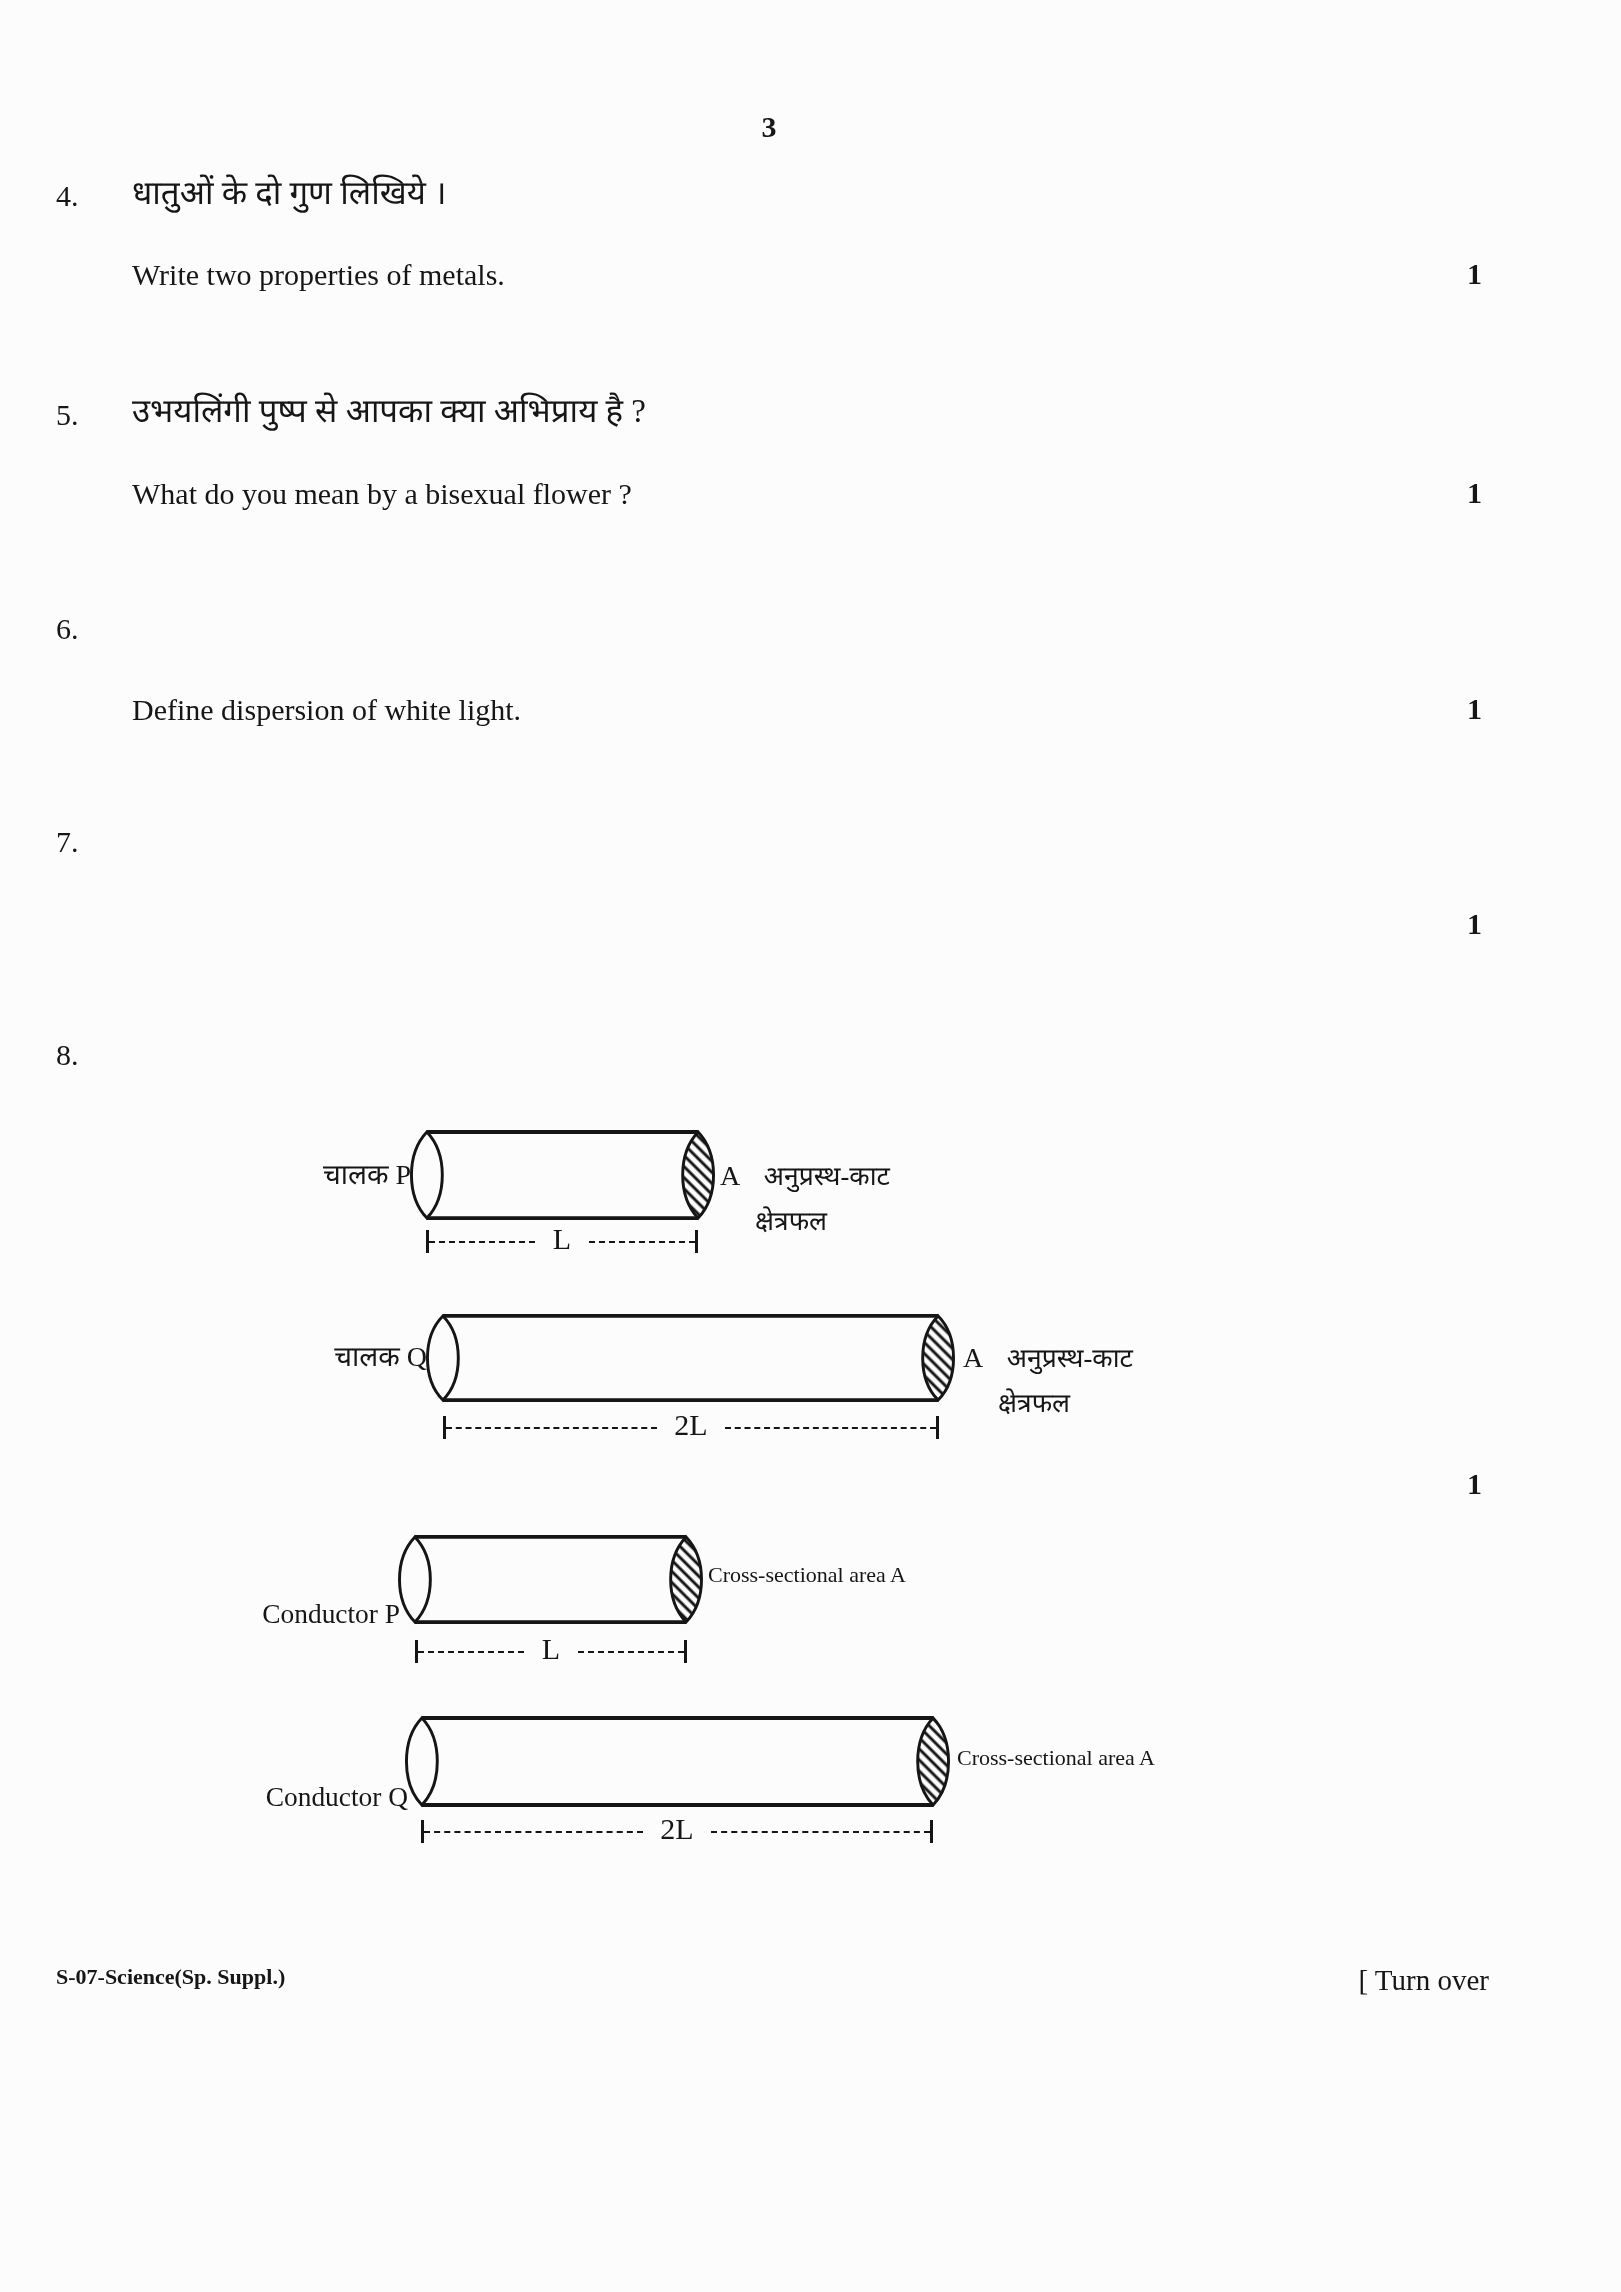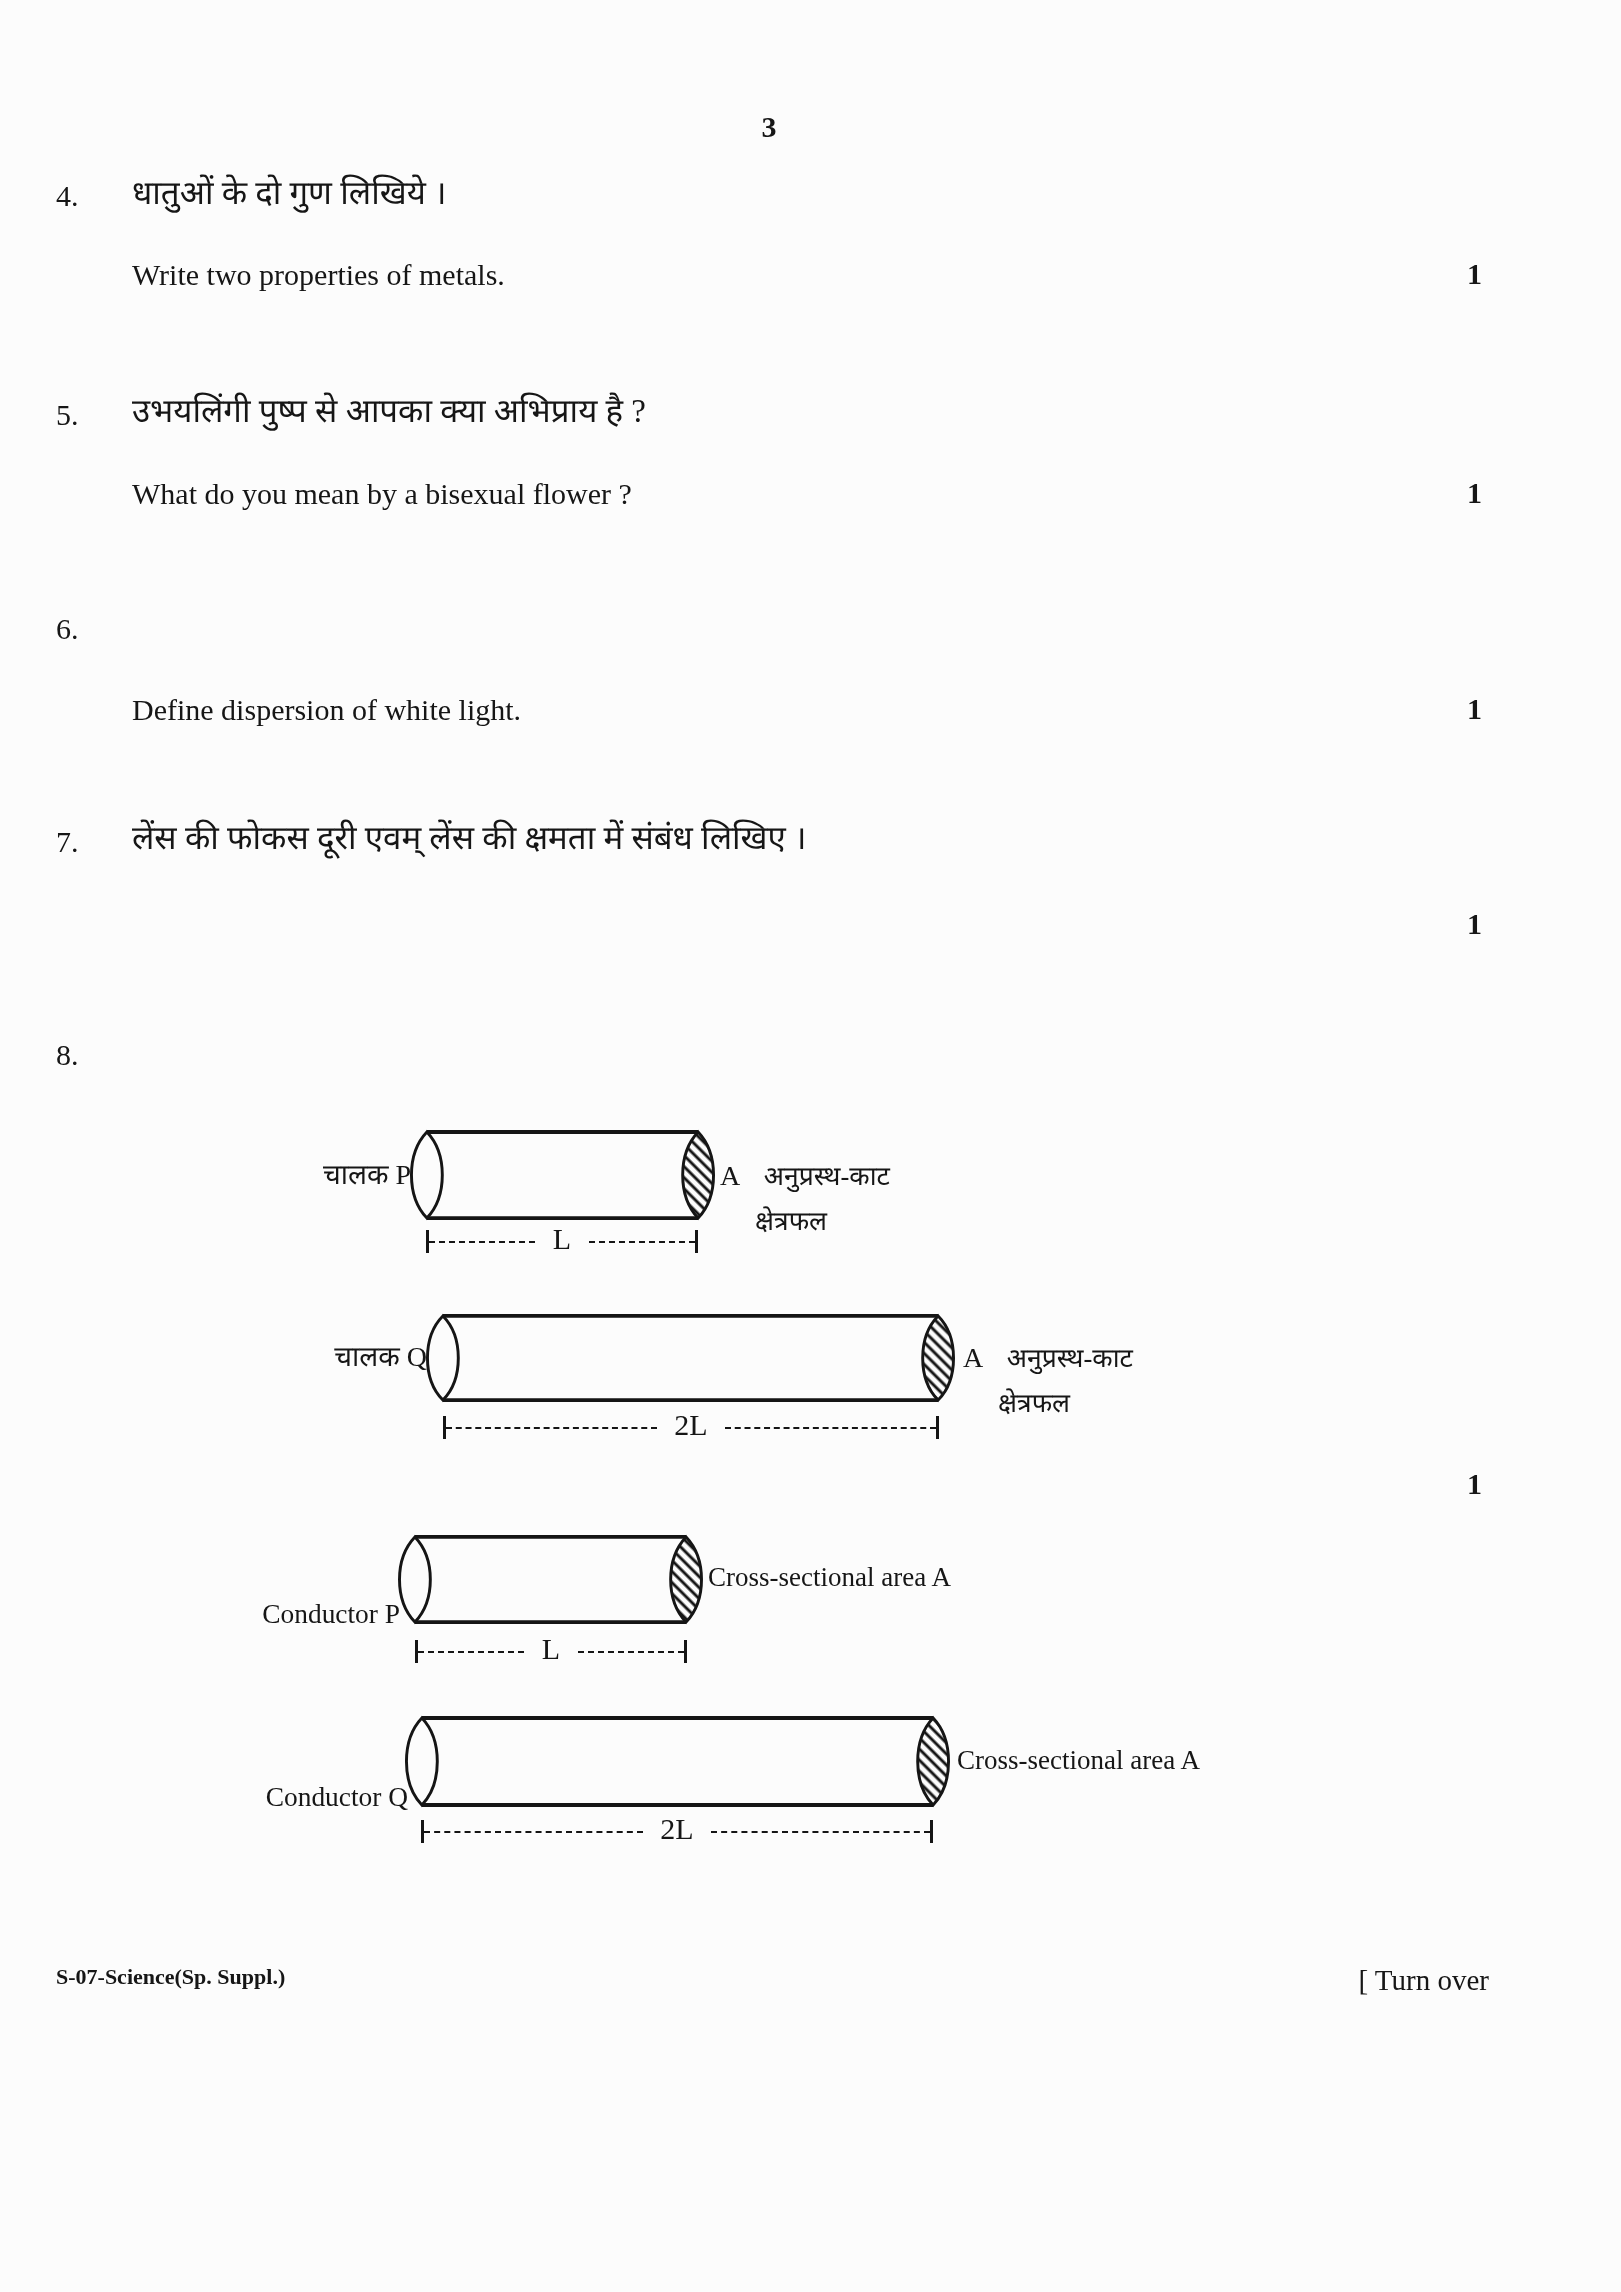--- a/index.html
+++ b/index.html
@@ -13,21 +13,21 @@
     overflow:hidden;
   }
   .abs{position:absolute;}
   .pageno{font-size:30px;font-weight:bold;text-align:center;}
   .qno{font-size:30px;}
   .hindi{font-size:33px;line-height:1.25;white-space:nowrap;}
   .english{font-size:30px;line-height:1.2;white-space:nowrap;}
   .marks{font-size:30px;font-weight:bold;text-align:right;width:110px;}
   .diag-label{font-size:28px;text-align:right;white-space:nowrap;}
   .diag-label-en{font-size:27.4px;text-align:right;white-space:nowrap;margin-top:37px;}
-  .cross-en{font-size:27px;white-space:nowrap;text-align:center;}
+  .cross-en{font-size:22px;white-space:nowrap;text-align:center;}
   .area-flex{display:flex;gap:23.5px;align-items:baseline;white-space:nowrap;}
   .area-a{font-size:28px;}
   .area-hi{font-size:26.5px;}
   .cyl{position:absolute;}
   .dimrow{position:absolute;display:flex;align-items:center;height:27.4px;}
   .tick{width:2.9px;height:23.5px;background:#151515;}
   .dash{flex:1;border-top:2.9px dashed #151515;height:0;}
   .dimlabel{padding:0 17.6px;font-size:30px;transform:translateY(-2.9px);}
   .footer-left{font-size:22px;font-weight:bold;white-space:nowrap;}
   .footer-right{font-size:29px;font-weight:normal;text-align:right;width:225px;white-space:nowrap;}
@@ -47,21 +47,20 @@
   <div class="abs qno" style="left:56px;top:398px;">5.</div>
   <div class="abs hindi" style="left:132px;top:391px;">उभयलिंगी पुष्प से आपका क्या अभिप्राय है ?</div>
   <div class="abs english" style="left:132px;top:476px;">What do you mean by a bisexual flower ?</div>
   <div class="abs marks" style="left:1372px;top:476px;">1</div>
 
   <div class="abs qno" style="left:56px;top:612px;">6.</div>
   <div class="abs english" style="left:132px;top:692px;">Define dispersion of white light.</div>
   <div class="abs marks" style="left:1372px;top:692px;">1</div>
 
   <div class="abs qno" style="left:56px;top:825px;">7.</div>
-  <div class="abs hindi" style="left:132px;top:818px;">लेंस की फोकस दूरी एवम् लेंस की क्षमता में संबंध लिखिए ।</div>
   <div class="abs marks" style="left:1372px;top:907px;">1</div>
 
   <div class="abs qno" style="left:56px;top:1038px;">8.</div>
 
   <div class="abs diag-label" style="left:225px;top:1154px;width:186px;">चालक P</div>
   <svg class="cyl" style="left:407px;top:1128px;" width="311" height="94" viewBox="0 0 317 96">
     <defs>
         <pattern id="h1" width="8" height="8" patternUnits="userSpaceOnUse" patternTransform="rotate(-45)">
       <line x1="4" y1="0" x2="4" y2="8" stroke="#151515" stroke-width="3"></line>
         </pattern>

